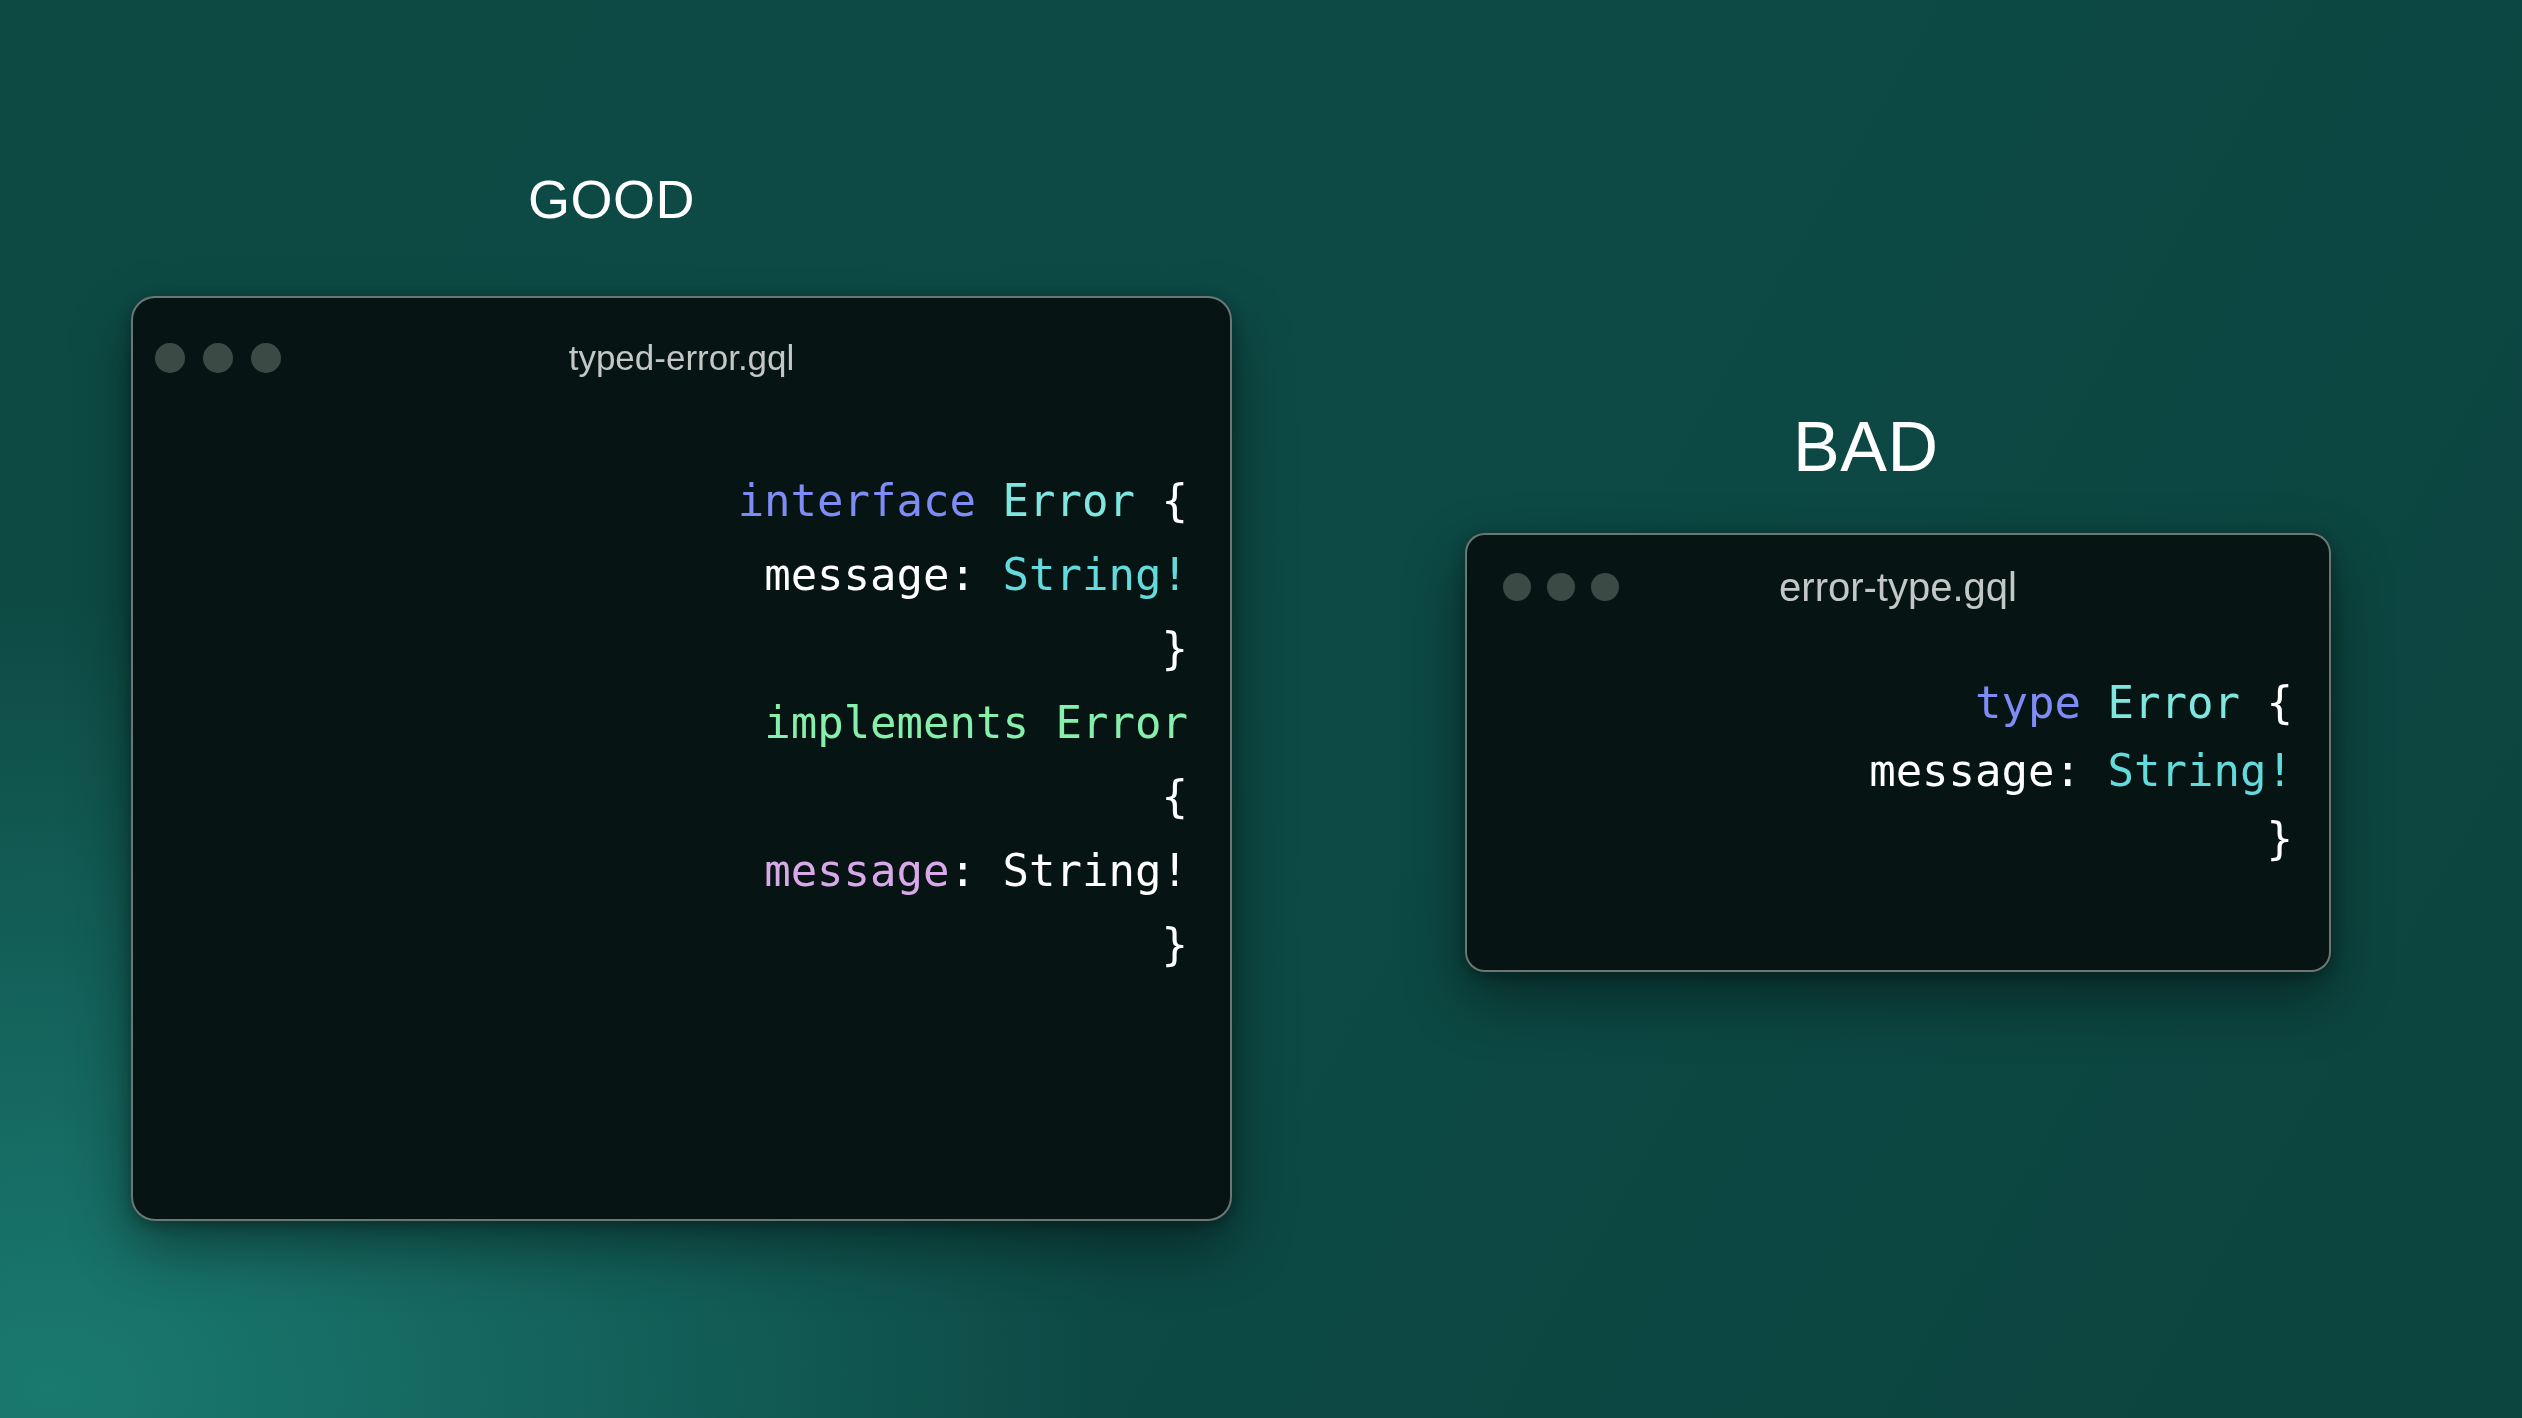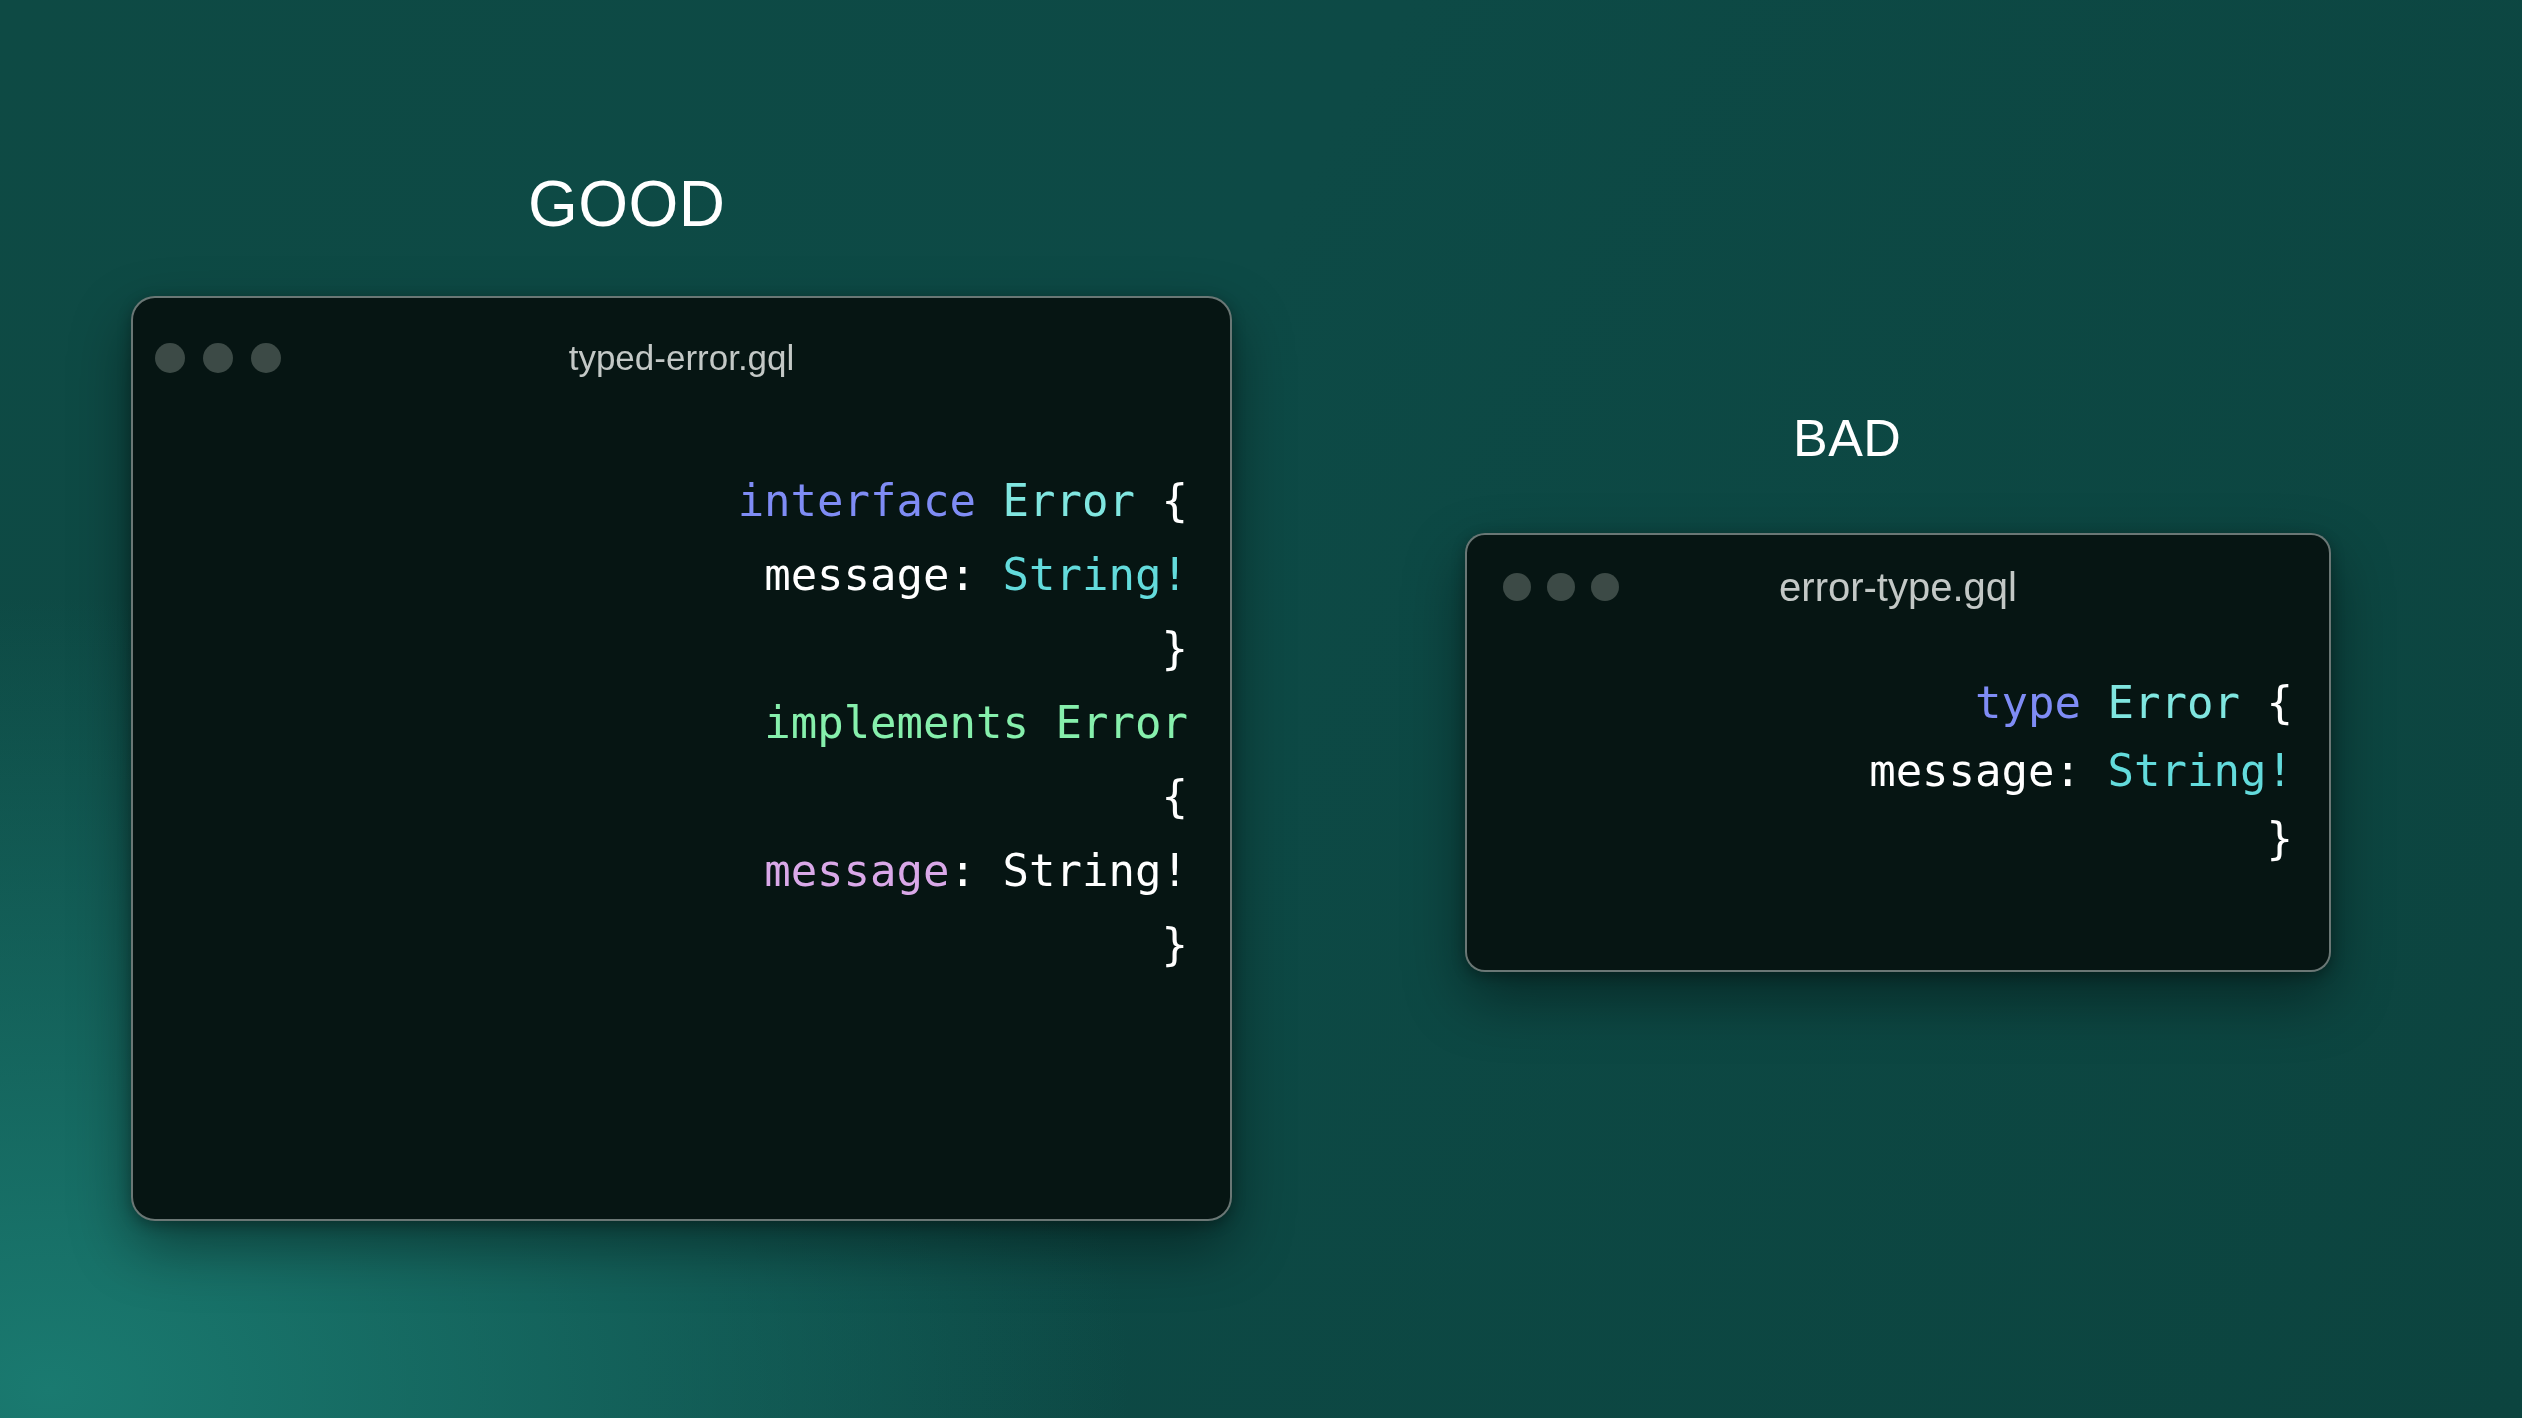--- a/index.html
+++ b/index.html
@@ -36,27 +36,27 @@
     font-weight: 300;
     letter-spacing: 0.5px;
     line-height: 1;
     white-space: nowrap;
     -webkit-font-smoothing: antialiased;
   }
 
   .heading--good {
     left: 528px;
     top: 172px;
-    font-size: 64px;
+    font-size: 54px;
   }
 
   .heading--bad {
     left: 1793px;
     top: 412px;
-    font-size: 52px;
+    font-size: 70px;
   }
 
   
   .code-window {
     position: absolute;
     border-radius: 22px;
     background: #061513;
     border: 2px solid rgba(190, 200, 198, 0.55);
     box-shadow:
       0 26px 60px rgba(0, 0, 0, 0.42),

